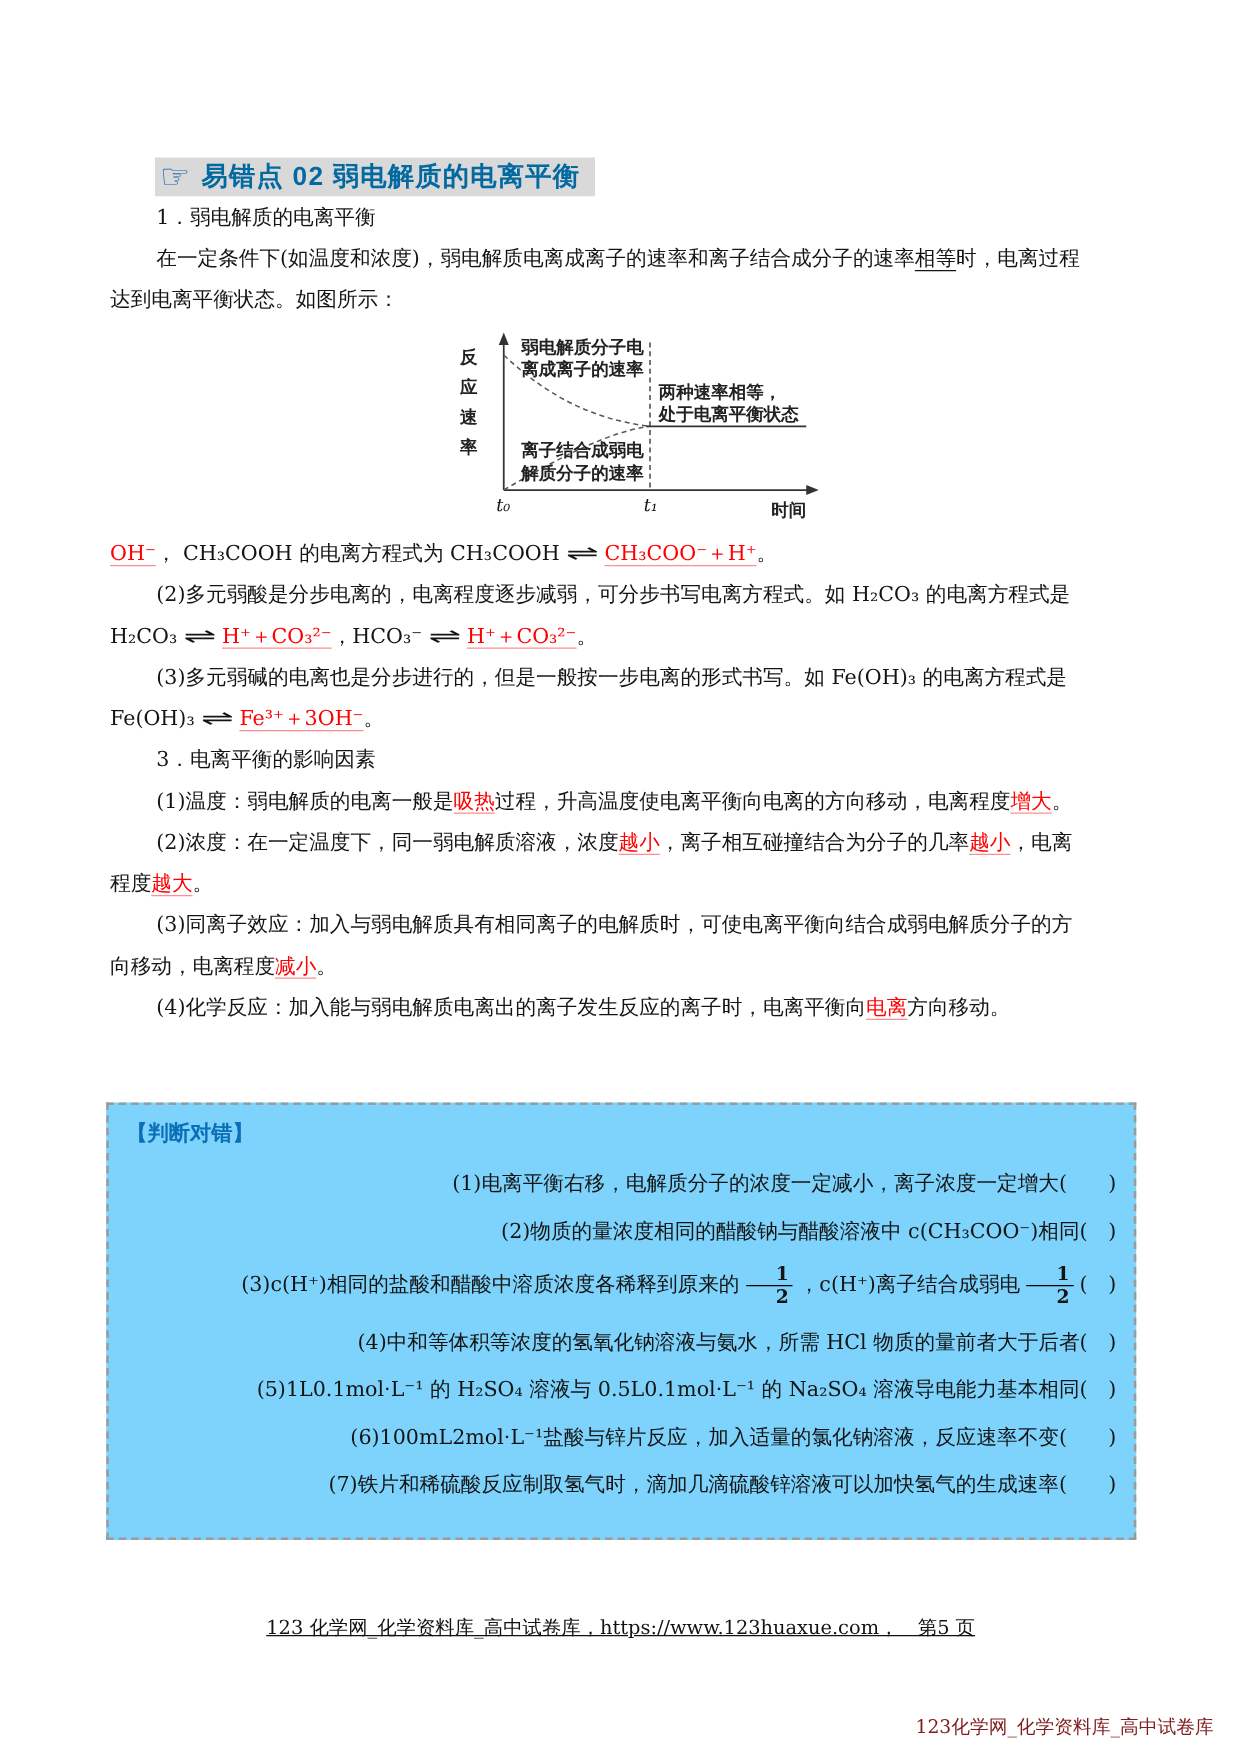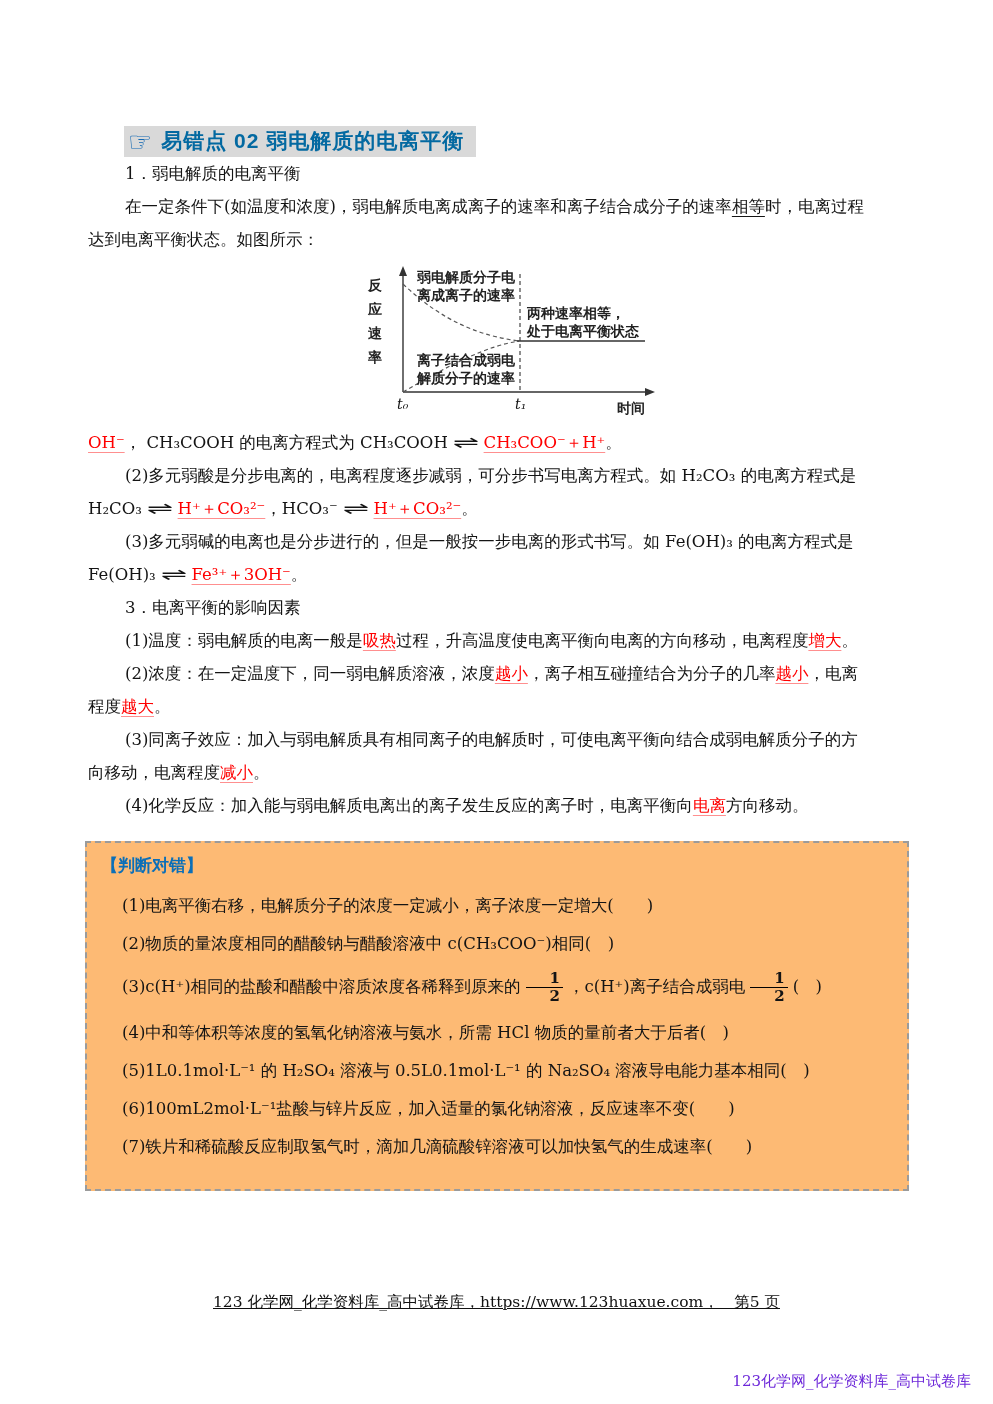--- a/index.html
+++ b/index.html
@@ -32,29 +32,29 @@
   .diagram-wrap{margin:6px 0 4px 265px;}
   .diagram-wrap svg{display:block;}
   .dlabel{font-size:14px;font-weight:600;fill:#222;}
   .daxis{stroke:#333;stroke-width:1.4;fill:none;}
   .dcurve{stroke:#555;stroke-width:1.2;fill:none;stroke-dasharray:4 3;}
   .dsolid{stroke:#333;stroke-width:1.4;fill:none;}
   .ddash{stroke:#444;stroke-width:1.2;fill:none;stroke-dasharray:4 3;}
   .dtick{font-size:14px;font-style:italic;fill:#111;font-family:"DejaVu Serif",serif;}
 
   
-  .panel{margin-top:19px;margin-left:-3px;background:#fdba74;border:2px dashed #9b9b9b;
+  .panel{margin-top:60px;margin-left:-3px;background:#7dd3fc;border:2px dashed #9b9b9b;
          padding:10px 14px 16px 14px;width:792px;}
   .panel-title{color:#0b6fb8;font-weight:bold;font-size:17px;line-height:26px;
                font-family:"Liberation Sans","DejaVu Sans",sans-serif;}
-  .panel .line{line-height:23px;margin:15px 0;}
+  .panel .line{line-height:23px;margin:15px 0;text-align:right;}
   .panel .line.indent{text-indent:21px;}
 
   .footer{position:absolute;left:0;right:0;top:1292px;text-align:center;font-size:15.5px;color:#111;text-decoration:underline;}
-  .watermark{position:absolute;right:22px;top:1372px;font-size:15px;color:#6d28d9;}
+  .watermark{position:absolute;right:22px;top:1372px;font-size:15px;color:#7f1d1d;}
 </style>
 </head>
 <body>
 
 <div class="page">
   <div class="content">
 
     <div class="badge">
       <span class="hand">☞</span>
       <span class="title">易错点 02 弱电解质的电离平衡</span>

